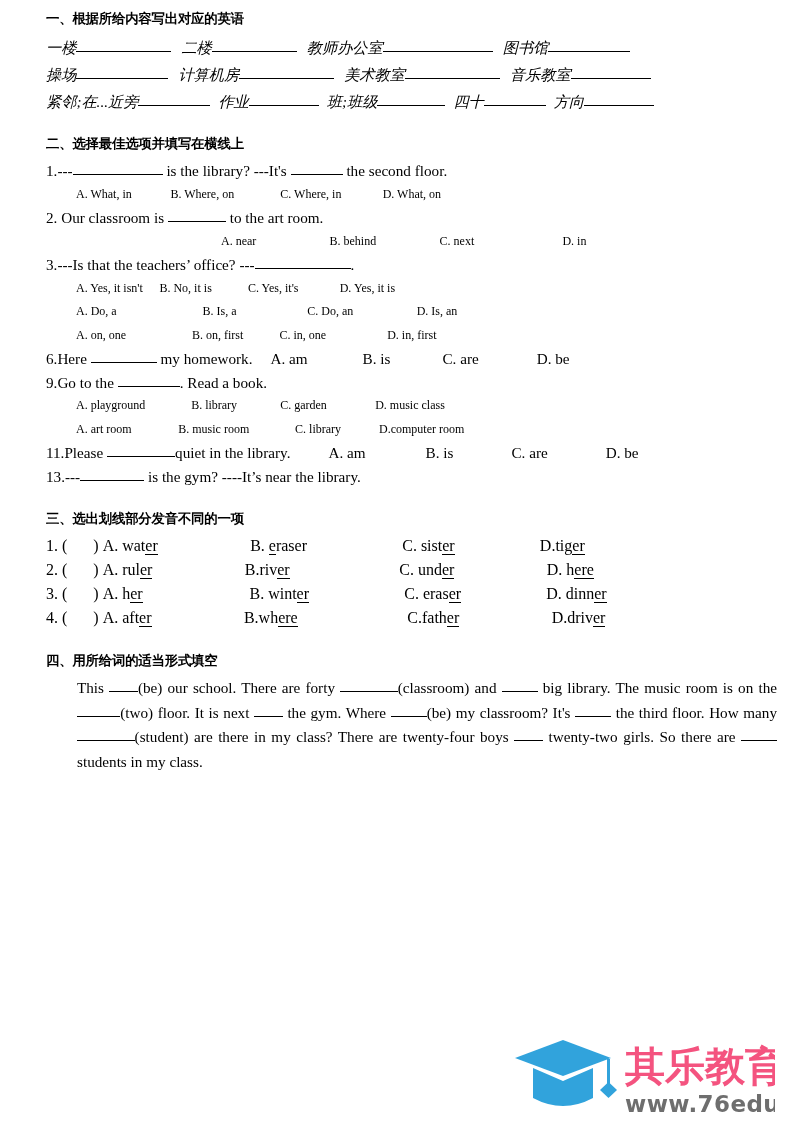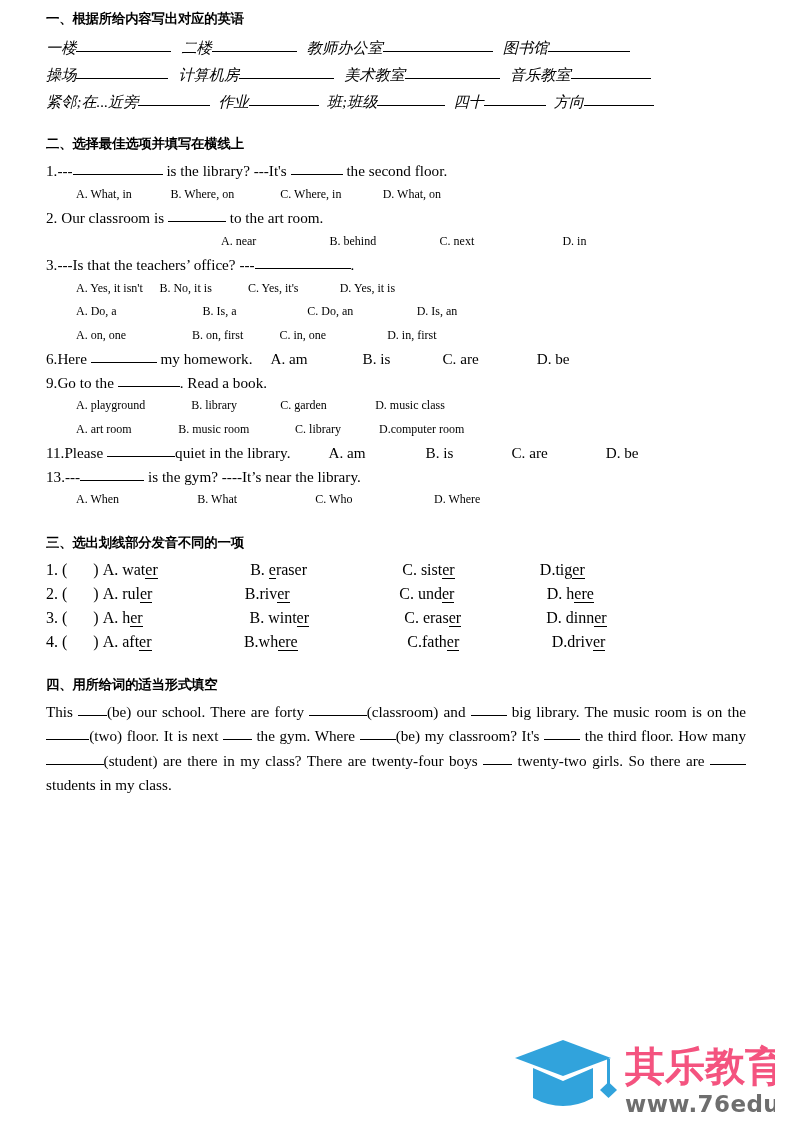--- a/index.html
+++ b/index.html
@@ -83,20 +83,21 @@
   .s3-item { display: inline-block; }
   .u { border-bottom: 1.1px solid #000; }
 
   
   .s4 {
     font-size: 15.2px;
     line-height: 24.5px;
     text-align: justify;
     text-justify: inter-word;
     width: 700px;
+    margin-left: 31px;
   }
   .s4 > span { }
 
   
   .logo {
     position: absolute;
     right: 18px;
     bottom: 8px;
     width: 268px;
     height: 92px;
@@ -148,21 +149,20 @@
         <div class="opts"><span style="display: inline-block; width: 30px;"></span><span class="opt">A. playground</span><span style="display: inline-block; width: 45.8px;"></span><span class="opt">B. library</span><span style="display: inline-block; width: 43px;"></span><span class="opt">C. garden</span><span style="display: inline-block; width: 48.4px;"></span><span class="opt">D. music class</span></div>
       </div>
       <div class="q">
         <div class="opts"><span style="display: inline-block; width: 30px;"></span><span class="opt">A. art room</span><span style="display: inline-block; width: 46.6px;"></span><span class="opt">B. music room</span><span style="display: inline-block; width: 45.8px;"></span><span class="opt">C. library</span><span style="display: inline-block; width: 38px;"></span><span class="opt">D.computer room</span></div>
       </div>
       <div class="q">
         <div class="row"><span>11.Please </span><span class="bl" style="width: 68px;"></span><span>quiet in the library.</span><span style="display: inline-block; width: 38px;"></span><span class="opt">A. am</span><span style="display: inline-block; width: 60px;"></span><span class="opt">B. is</span><span style="display: inline-block; width: 58px;"></span><span class="opt">C. are</span><span style="display: inline-block; width: 58px;"></span><span class="opt">D. be</span></div>
       </div>
       <div class="q">
         <div class="row"><span>13.---</span><span class="bl" style="width: 64px;"></span><span> is the gym?    ----It’s near the library.</span></div>
-        <div class="opts"><span style="display: inline-block; width: 30px;"></span><span class="opt">A. When</span><span style="display: inline-block; width: 78.2px;"></span><span class="opt">B. What</span><span style="display: inline-block; width: 78.2px;"></span><span class="opt">C. Who</span><span style="display: inline-block; width: 81.6px;"></span><span class="opt">D. Where</span></div>
       </div>
     </div>
 
   <div class="sec-head" style="margin-top:22px;">三、选出划线部分发音不同的一项</div>
   <div id="s3-rows">
       <div class="s3-row"><span>1. (</span><span style="display: inline-block; width: 26px;"></span><span>) </span><span class="s3-item"><span>A. wat</span><span class="u">er</span></span><span style="display: inline-block; width: 92.4px;"></span><span class="s3-item"><span>B. </span><span class="u">e</span><span>raser</span></span><span style="display: inline-block; width: 95.2px;"></span><span class="s3-item"><span>C. sist</span><span class="u">er</span></span><span style="display: inline-block; width: 85.2px;"></span><span class="s3-item"><span>D.tig</span><span class="u">er</span></span></div>
       <div class="s3-row"><span>2. (</span><span style="display: inline-block; width: 26px;"></span><span>) </span><span class="s3-item"><span>A. rul</span><span class="u">er</span></span><span style="display: inline-block; width: 92.4px;"></span><span class="s3-item"><span>B.riv</span><span class="u">er</span></span><span style="display: inline-block; width: 109.6px;"></span><span class="s3-item"><span>C. und</span><span class="u">er</span></span><span style="display: inline-block; width: 92.4px;"></span><span class="s3-item"><span>D. h</span><span class="u">ere</span></span></div>
       <div class="s3-row"><span>3. (</span><span style="display: inline-block; width: 26px;"></span><span>) </span><span class="s3-item"><span>A. h</span><span class="u">er</span></span><span style="display: inline-block; width: 106.8px;"></span><span class="s3-item"><span>B. wint</span><span class="u">er</span></span><span style="display: inline-block; width: 95.2px;"></span><span class="s3-item"><span>C. eras</span><span class="u">er</span></span><span style="display: inline-block; width: 85.2px;"></span><span class="s3-item"><span>D. dinn</span><span class="u">er</span></span></div>
       <div class="s3-row"><span>4. (</span><span style="display: inline-block; width: 26px;"></span><span>) </span><span class="s3-item"><span>A. aft</span><span class="u">er</span></span><span style="display: inline-block; width: 92.4px;"></span><span class="s3-item"><span>B.wh</span><span class="u">ere</span></span><span style="display: inline-block; width: 109.6px;"></span><span class="s3-item"><span>C.fath</span><span class="u">er</span></span><span style="display: inline-block; width: 92.4px;"></span><span class="s3-item"><span>D.driv</span><span class="u">er</span></span></div>
     </div>

